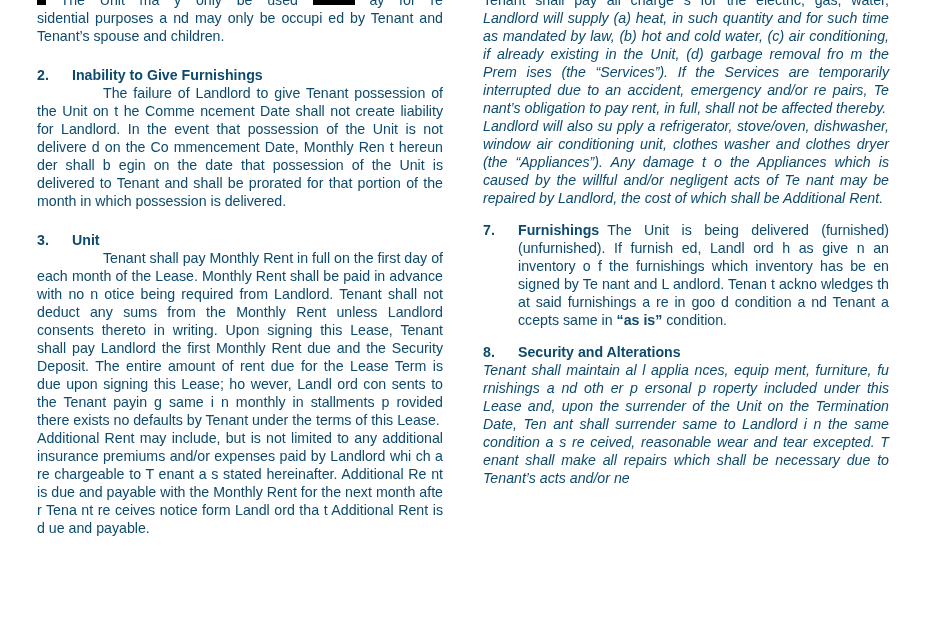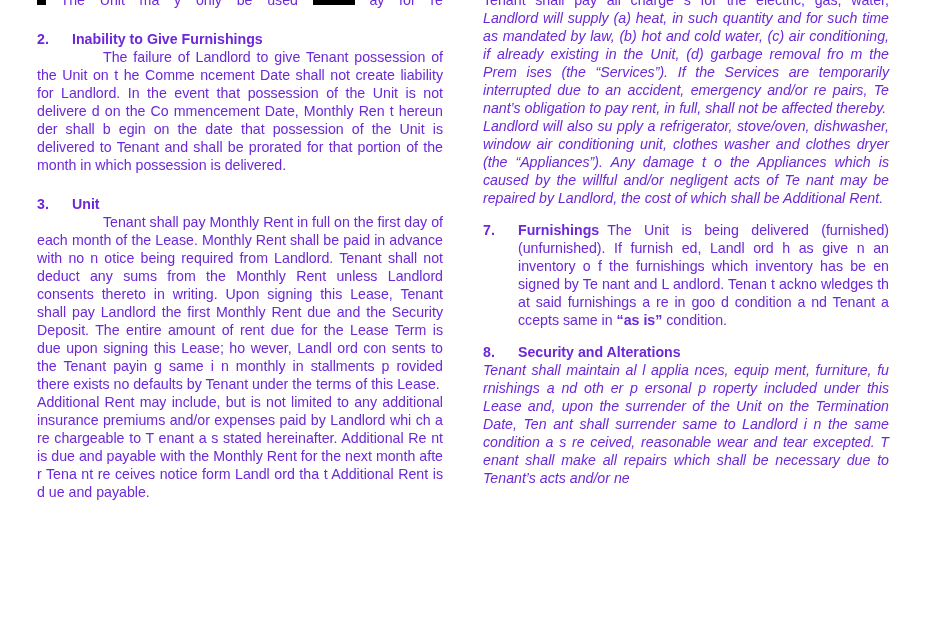--- a/index.html
+++ b/index.html
@@ -11,21 +11,21 @@
     width: 930px;
     height: 620px;
     overflow: hidden;
   }
   .page {
     position: relative;
     width: 930px;
     height: 594px;
     overflow: hidden;
     background: #ffffff;
-    color: #6d28d9;
+    color: #0c4a6e;
     font-family: "Liberation Sans", "DejaVu Sans", sans-serif;
     font-size: 14.2px;
     line-height: 18px;
   }
   .columns {
     display: flex;
     gap: 40px;
     padding-left: 37px;
     padding-right: 41px;
     margin-top: -9px;
@@ -91,20 +91,21 @@
   <div class="columns">
 
     <div class="col">
       <div class="clip-line">
         <span class="smudge smudge-a"></span>
         <span>The Unit ma y only be used</span>
         <span class="smudge smudge-b"></span>
         <span>ay for re</span>
       </div>
 
+      <p class="para">sidential purposes a nd may only be occupi ed by Tenant and Tenant’s spouse and children.</p>
 
       <div class="heading mt-21">
         <span class="num">2.</span>
         <span class="title">Inability to Give Furnishings</span>
       </div>
       <p class="para indent">The failure of Landlord to give Tenant possession of the Unit on t he Comme ncement Date shall not create liability for Landlord.  In the event that possession of the Unit is not delivere d on the Co mmencement Date, Monthly Ren t hereun der shall b egin on the date that possession of the Unit is delivered to Tenant and shall be prorated for that portion of the month in which possession is delivered.</p>
 
       <div class="heading mt-21">
         <span class="num">3.</span>
         <span class="title">Unit</span>

